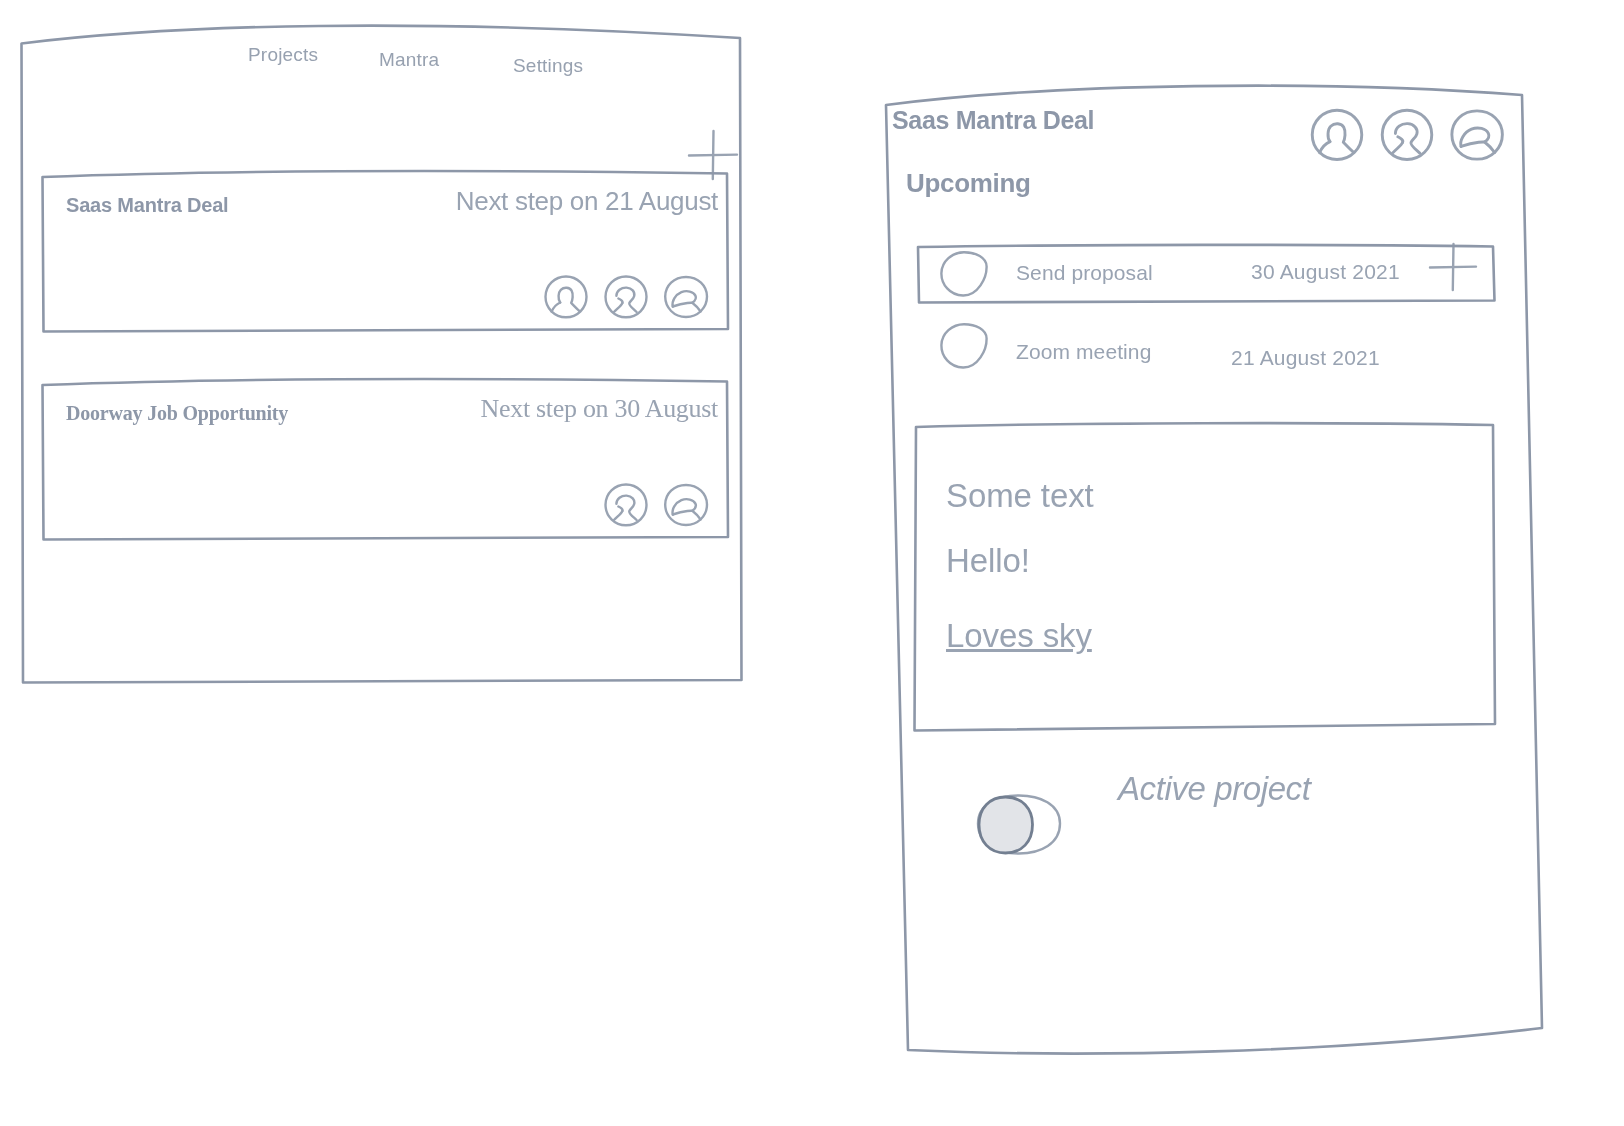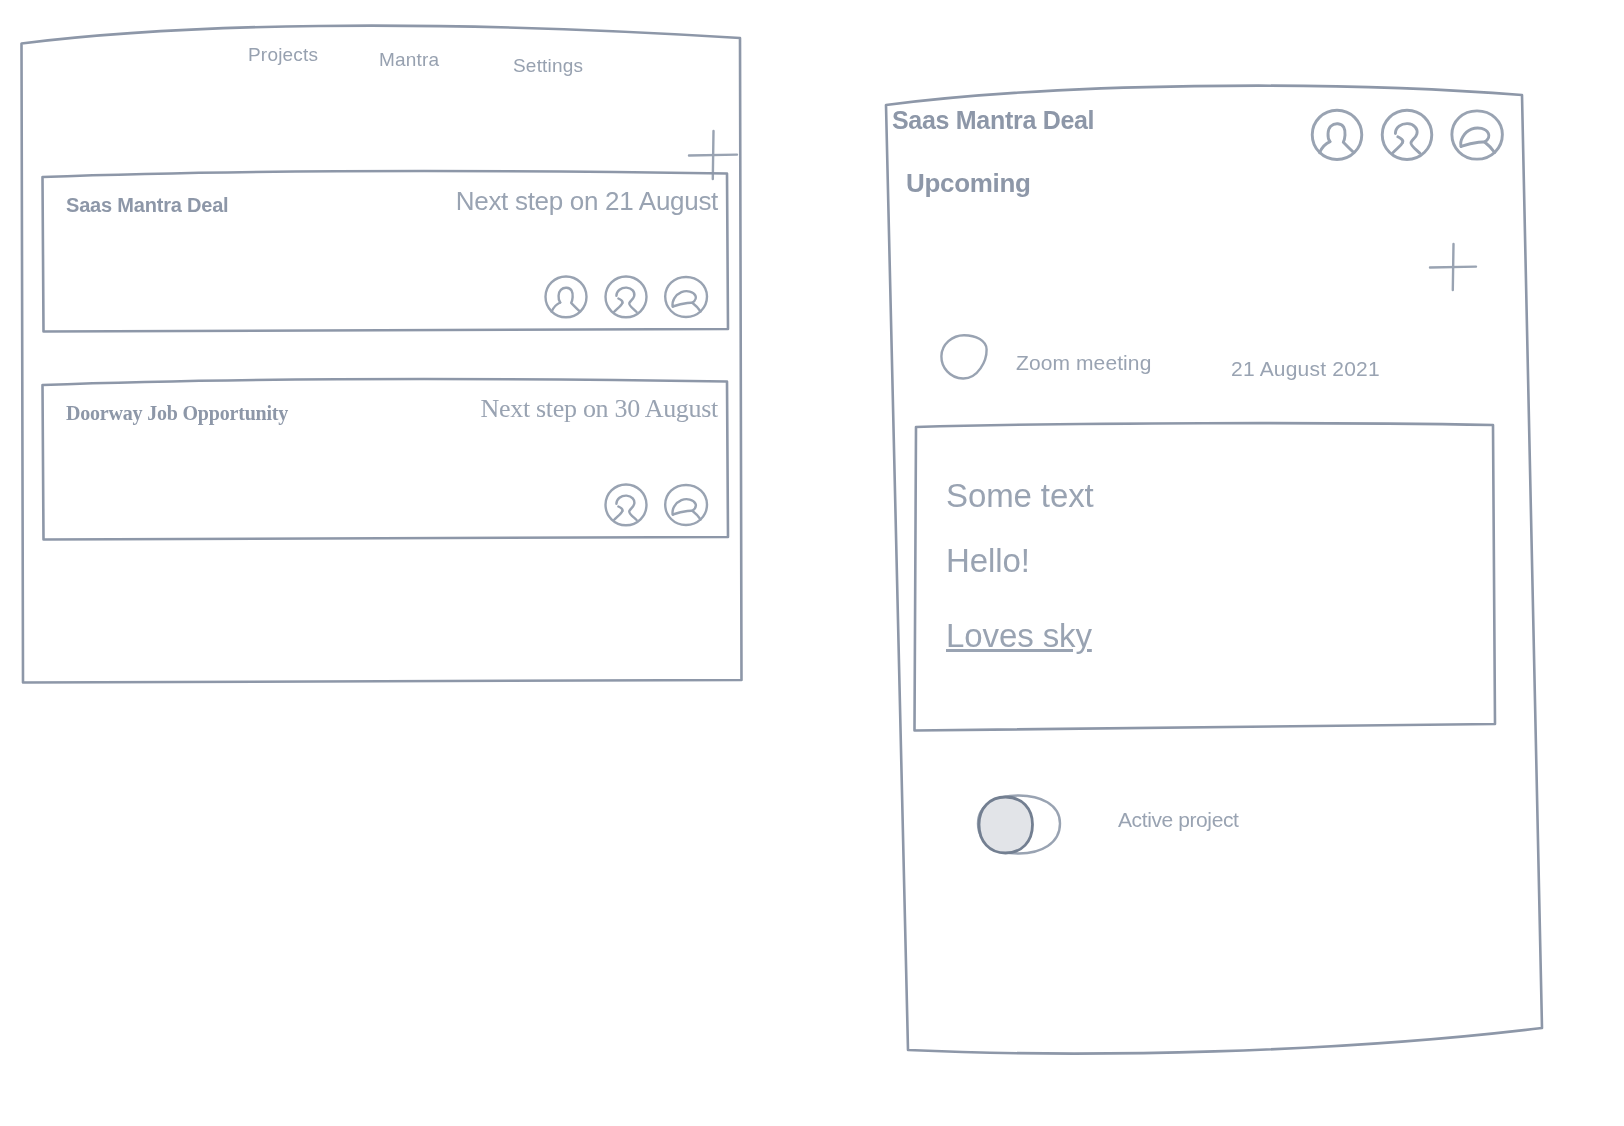--- a/index.html
+++ b/index.html
@@ -159,21 +159,21 @@
     cursor: pointer;
   }
 
   .task-row {
     position: absolute;
     left: 60px;
     width: 580px;
     height: 62px;
   }
   #task-row-0 { top: 165px; }
-  #task-row-1 { top: 248px; }
+  #task-row-1 { top: 237px; }
 
   .task-check {
     position: absolute;
     left: 22px;
     top: 6px;
     width: 52px;
     height: 50px;
     cursor: pointer;
   }
   .task-label {
@@ -219,25 +219,26 @@
     position: absolute;
     left: 112px;
     top: 713px;
     width: 105px;
     height: 70px;
     cursor: pointer;
   }
   #active-toggle-label {
     position: absolute;
     left: 262px;
-    top: 730px;
-    font-size: 21px;
+    top: 692px;
+    font-size: 33px;
     letter-spacing: -0.4px;
     color: #99a3b2;
     white-space: nowrap;
+    font-style: italic;
   }
 </style>
 </head>
 <body>
 
 <div id="left-panel">
 
   <svg class="frame-svg" width="726" height="670" viewBox="0 0 726 670">
     <path class="stroke" d="M3.5,27.5
              C160,8 400,2 722,22
@@ -341,20 +342,32 @@
 
   <div id="right-subtitle">Upcoming</div>
 
   <div id="right-add-button">
     <svg width="54" height="54" viewBox="0 0 54 54">
       <path class="stroke-thin" d="M4,27.5 L50,26.6"></path>
       <path class="stroke-thin" d="M27.5,4 L26.8,50"></path>
     </svg>
   </div>
 
+  <div class="task-row" id="task-row-0">
+    <svg class="frame-svg" width="580" height="62" viewBox="0 0 580 62">
+      <path class="stroke" d="M2,4 C150,1.5 420,1 577,3.5 L578.5,57.5 L3,59.5 Z"></path>
+    </svg>
+    <div class="task-check">
+      <svg width="52" height="50" viewBox="0 0 52 50">
+        <path class="stroke-thin" d="M26,3.2 C38,3.2 48.5,8.8 48.6,17.5 C48.8,29 40,46.8 25,46.5 C11.8,46.2 3.2,35.2 3.4,24.2 C3.6,12.2 14.4,3.2 26,3.2 Z"></path>
+      </svg>
+    </div>
+    <div class="task-label">Send proposal</div>
+    <div class="task-date">30 August 2021</div>
+  </div>
 
   <div class="task-row" id="task-row-1">
     <div class="task-check">
       <svg width="52" height="50" viewBox="0 0 52 50">
         <path class="stroke-thin" d="M26,3.2 C38,3.2 48.5,8.8 48.6,17.5 C48.8,29 40,46.8 25,46.5 C11.8,46.2 3.2,35.2 3.4,24.2 C3.6,12.2 14.4,3.2 26,3.2 Z"></path>
       </svg>
     </div>
     <div class="task-label">Zoom meeting</div>
     <div class="task-date">21 August 2021</div>
   </div>

